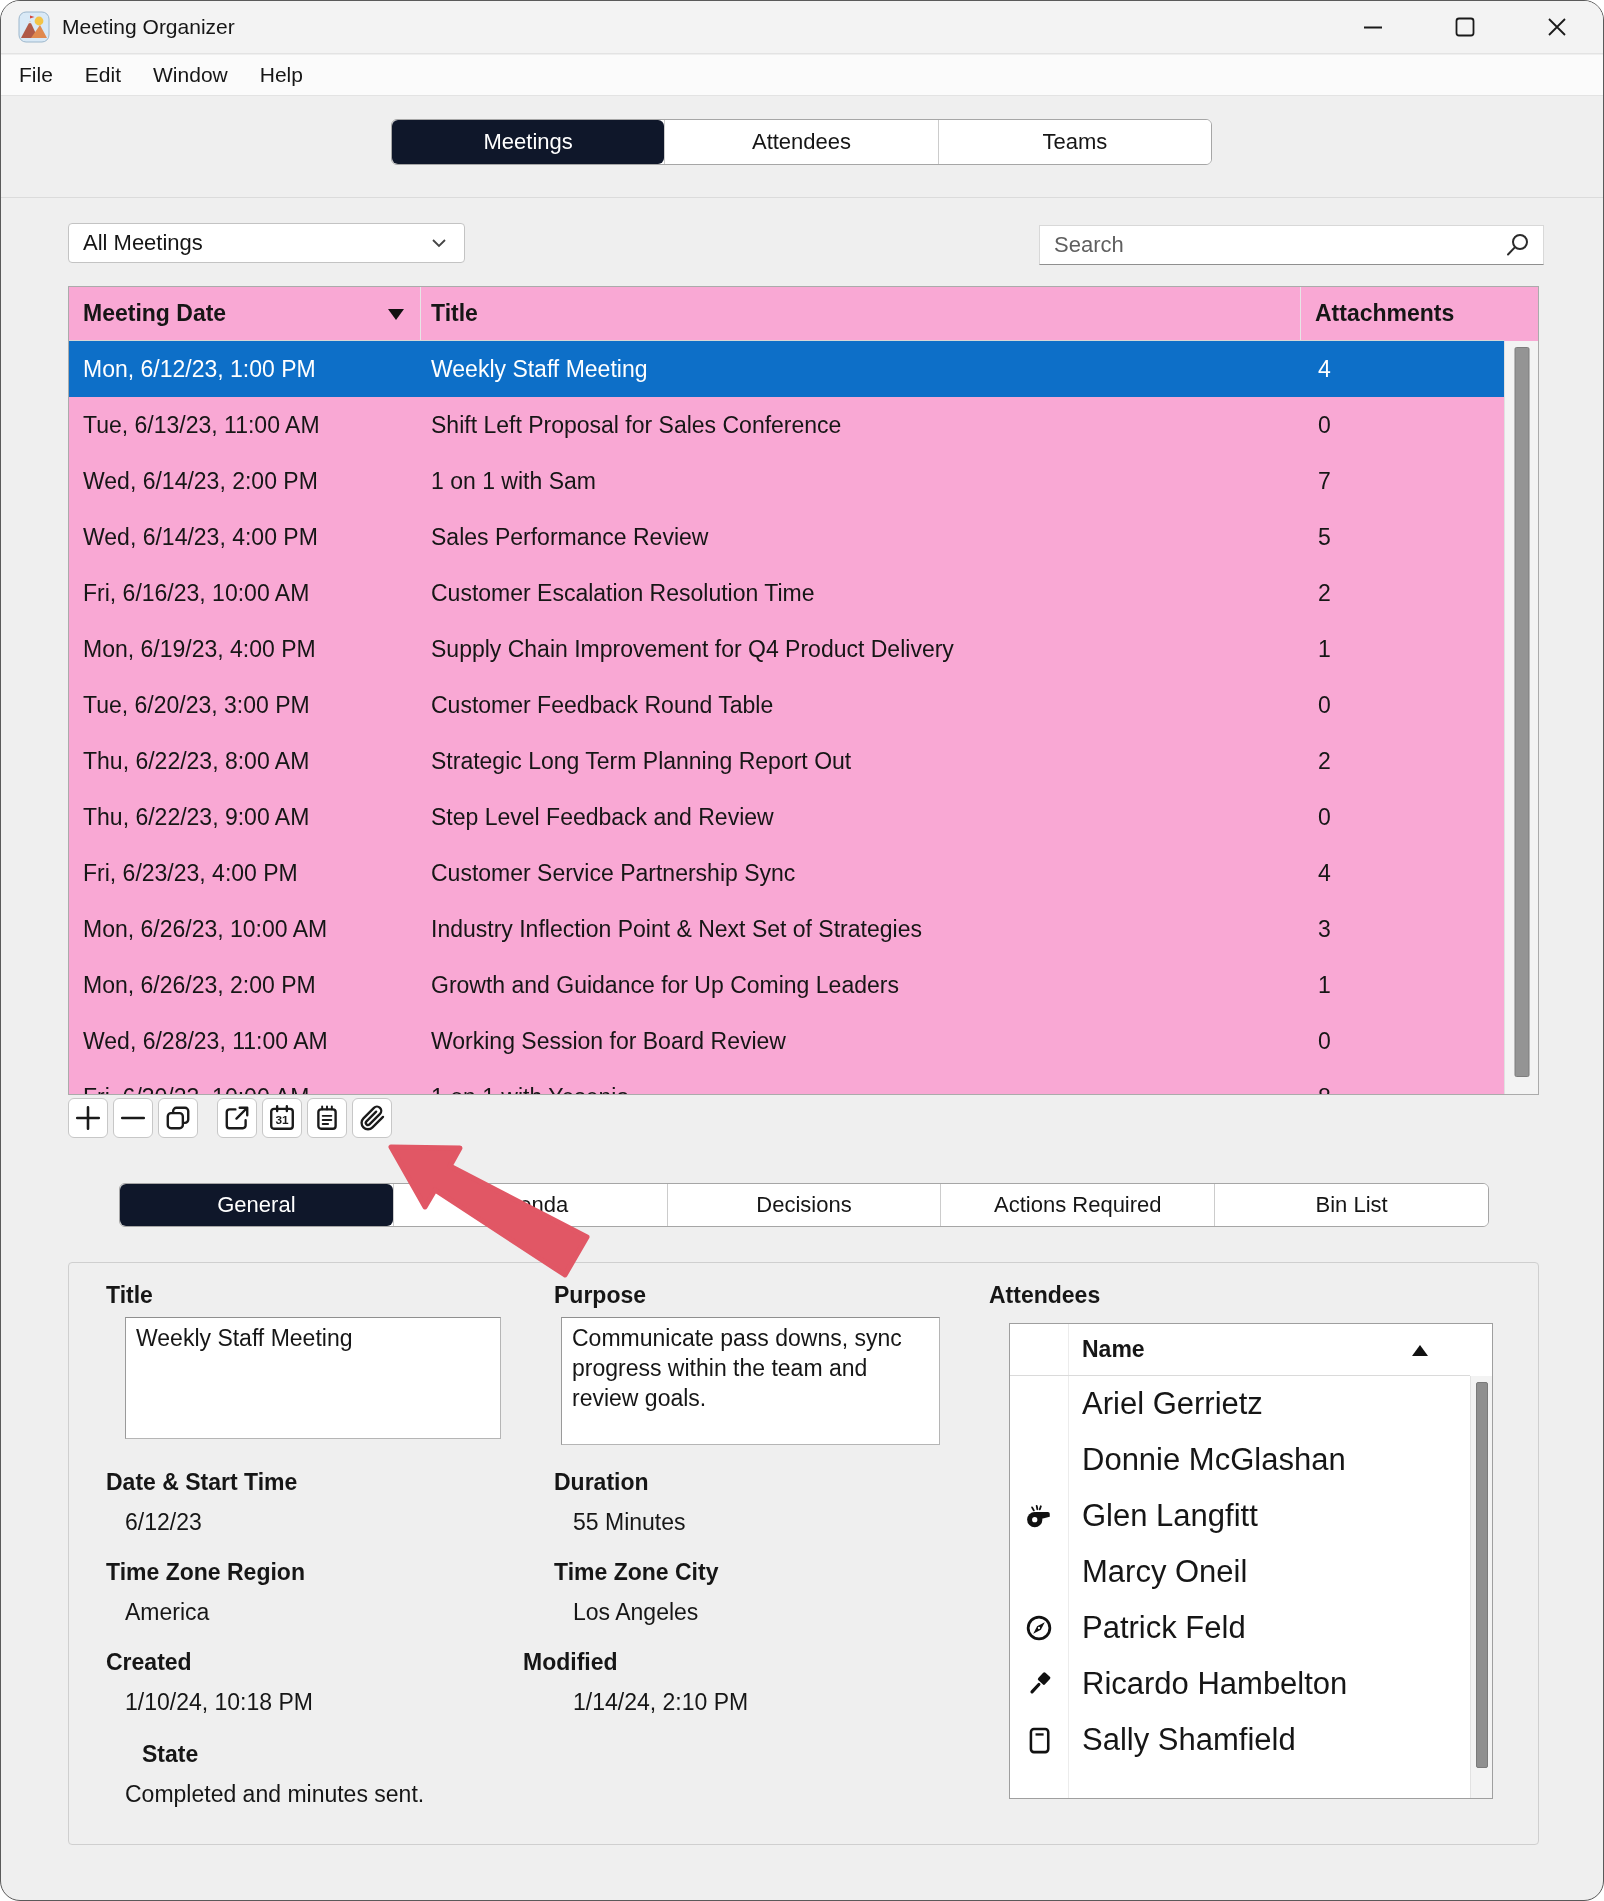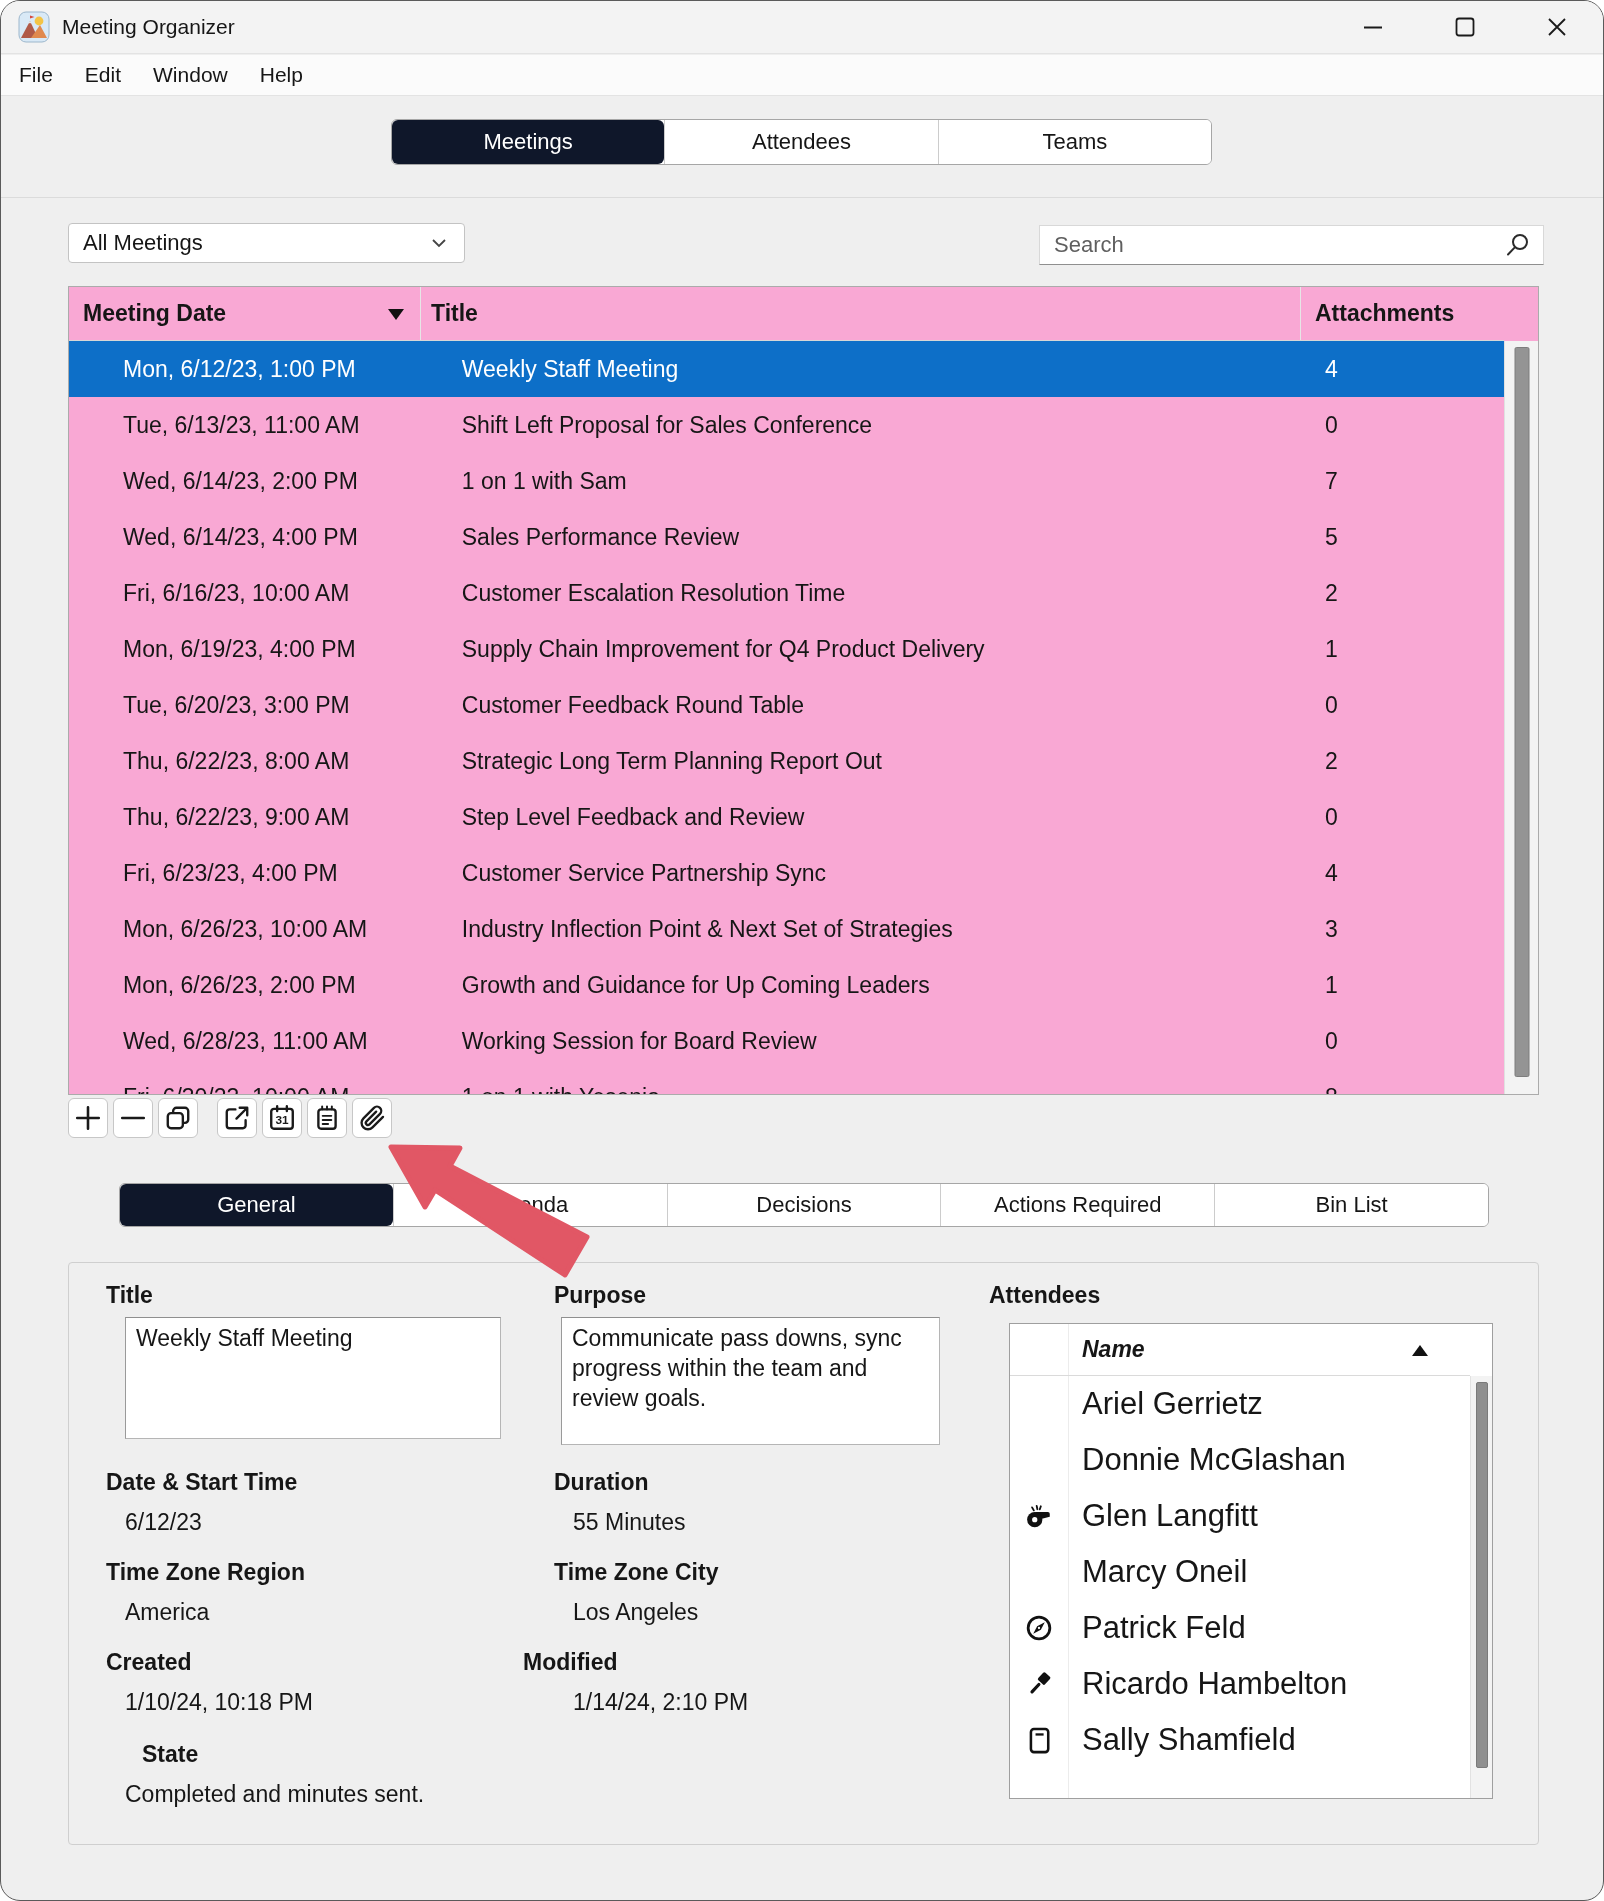--- a/index.html
+++ b/index.html
@@ -39,21 +39,21 @@
 
   
   .mtable{position:absolute;left:67px;top:285px;width:1471px;height:809px;background:#f9a8d4;border:1px solid #ababab;overflow:hidden;}
   .thead{position:absolute;top:0;left:0;right:34px;height:54px;display:flex;align-items:center;border-bottom:1px solid #d6d6d6;font-weight:bold;font-size:23px;}
   .hc{height:100%;display:flex;align-items:center;position:relative;}
   .hc-date{width:352px;padding-left:14px;border-right:1px solid #e6e6e6;}
   .hc-title{width:880px;padding-left:10px;border-right:1px solid #e6e6e6;}
   .hc-attach{width:201px;padding-left:14px;}
   .tri-down{position:absolute;right:16px;top:50%;margin-top:-5px;width:0;height:0;border-left:8px solid transparent;border-right:8px solid transparent;border-top:11px solid #111;}
   .tbody{position:absolute;top:54px;left:0;right:34px;bottom:0;overflow:hidden;}
-  .trow{height:56px;display:flex;align-items:center;font-size:23px;padding-left:40px;}
+  .trow{height:56px;display:flex;align-items:center;font-size:23px;}
   .trow.selected{background:#0d6fc8;color:#ffffff;}
   .cell-date{width:352px;padding-left:14px;}
   .cell-title{width:880px;padding-left:10px;}
   .cell-attach{width:201px;padding-left:17px;}
   .vscroll{position:absolute;top:54px;right:0;bottom:0;width:34px;background:#f3f3f3;border-left:1px solid #e0e0e0;}
   .vscroll .thumb{position:absolute;left:50%;transform:translateX(-50%);width:15px;top:6px;height:730px;background:#949494;border:1px solid #7d7d7d;border-radius:2px;}
 
   
   .toolbar{position:absolute;left:67px;top:1097px;display:flex;z-index:2;align-items:center;}
   .tbtn{width:40px;height:40px;margin-right:5px;background:#ffffff;border:1px solid #c7c7c7;border-radius:6px;display:flex;align-items:center;justify-content:center;padding:0;}
@@ -64,21 +64,21 @@
   
   .panel{position:absolute;left:67px;top:1261px;width:1471px;height:583px;border:1px solid #cfcfcf;border-radius:4px;background:#efefef;}
   .flabel{position:absolute;font-size:23px;font-weight:bold;}
   .fvalue{position:absolute;font-size:23px;}
   .fieldbox{position:absolute;background:#ffffff;border:1px solid #b5b5b5;border-top-color:#8f8f8f;border-left-color:#9a9a9a;font-size:23px;padding:6px 10px;line-height:1.3;overflow:hidden;}
   #title-box{left:124px;top:1316px;width:376px;height:122px;}
   #purpose-box{left:560px;top:1316px;width:379px;height:128px;}
 
   
   .listbox{position:absolute;left:1008px;top:1322px;width:484px;height:476px;background:#ffffff;border:1px solid #9f9f9f;overflow:hidden;}
-  .lhead{position:absolute;top:0;left:0;right:22px;height:52px;display:flex;align-items:center;border-bottom:1px solid #dadada;font-weight:bold;font-size:23px;font-style:italic;}
+  .lhead{position:absolute;top:0;left:0;right:22px;height:52px;display:flex;align-items:center;border-bottom:1px solid #dadada;font-weight:bold;font-size:23px;}
   .lhead .name-h{padding-left:72px;}
   .tri-up{position:absolute;right:42px;top:50%;margin-top:-5px;width:0;height:0;border-left:8px solid transparent;border-right:8px solid transparent;border-bottom:11px solid #111;}
   .icon-col-sep{position:absolute;left:58px;top:0;bottom:0;width:1px;background:#ececec;}
   .arows{position:absolute;top:52px;left:0;right:22px;bottom:0;overflow:hidden;}
   .arow{height:56px;display:flex;align-items:center;font-size:31px;}
   .arow .aicon{width:58px;display:flex;align-items:center;justify-content:center;flex:0 0 auto;}
   .arow .aname{padding-left:14px;}
   .lscroll{position:absolute;top:52px;right:0;bottom:0;width:22px;background:#f3f3f3;border-left:1px solid #e2e2e2;}
   .lscroll .thumb{position:absolute;left:50%;transform:translateX(-50%);width:12px;top:6px;height:386px;background:#8f8f8f;border:1px solid #7a7a7a;border-radius:2px;}
 </style>

